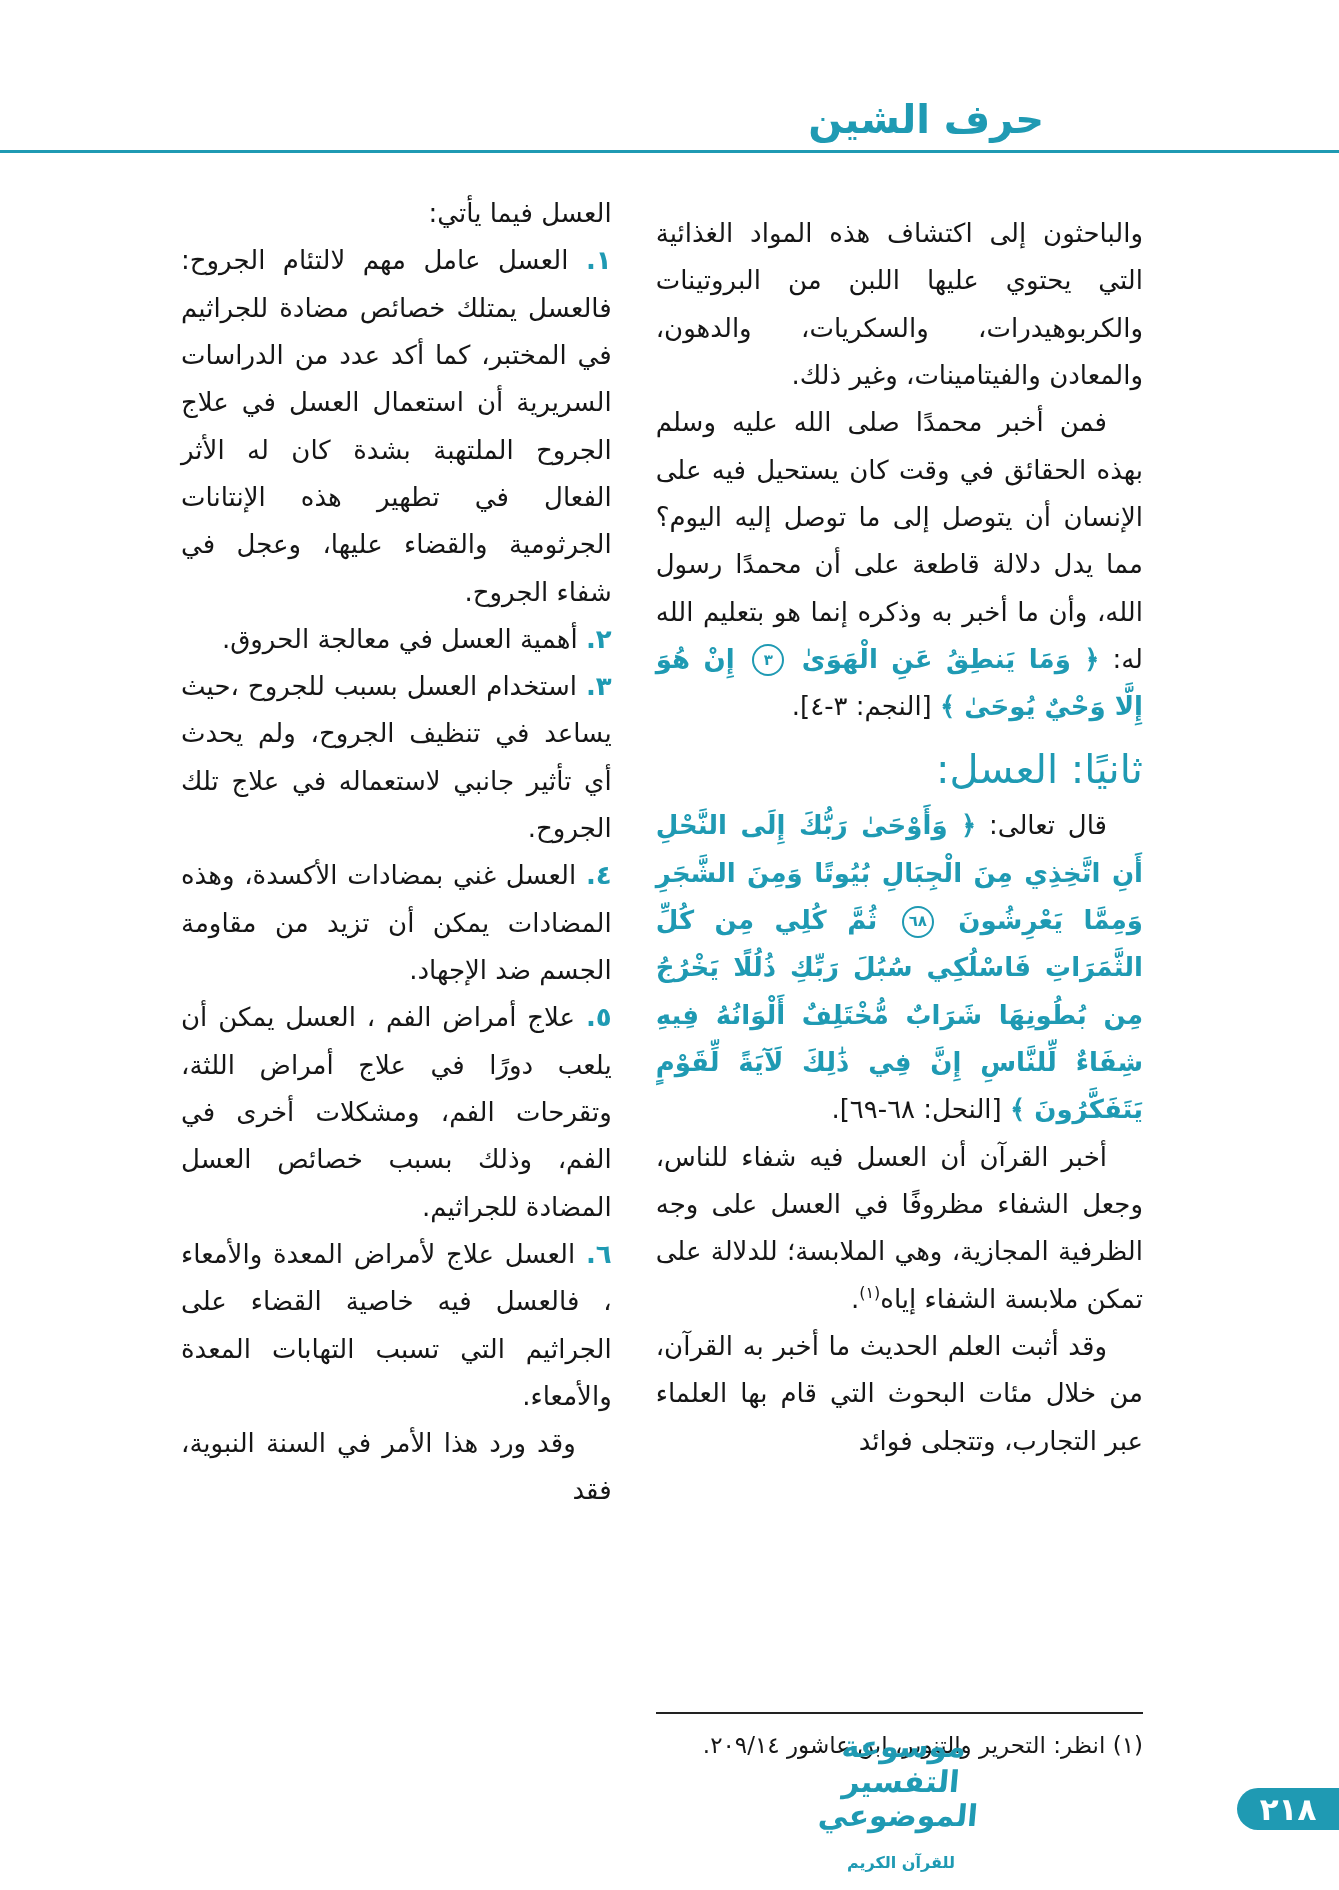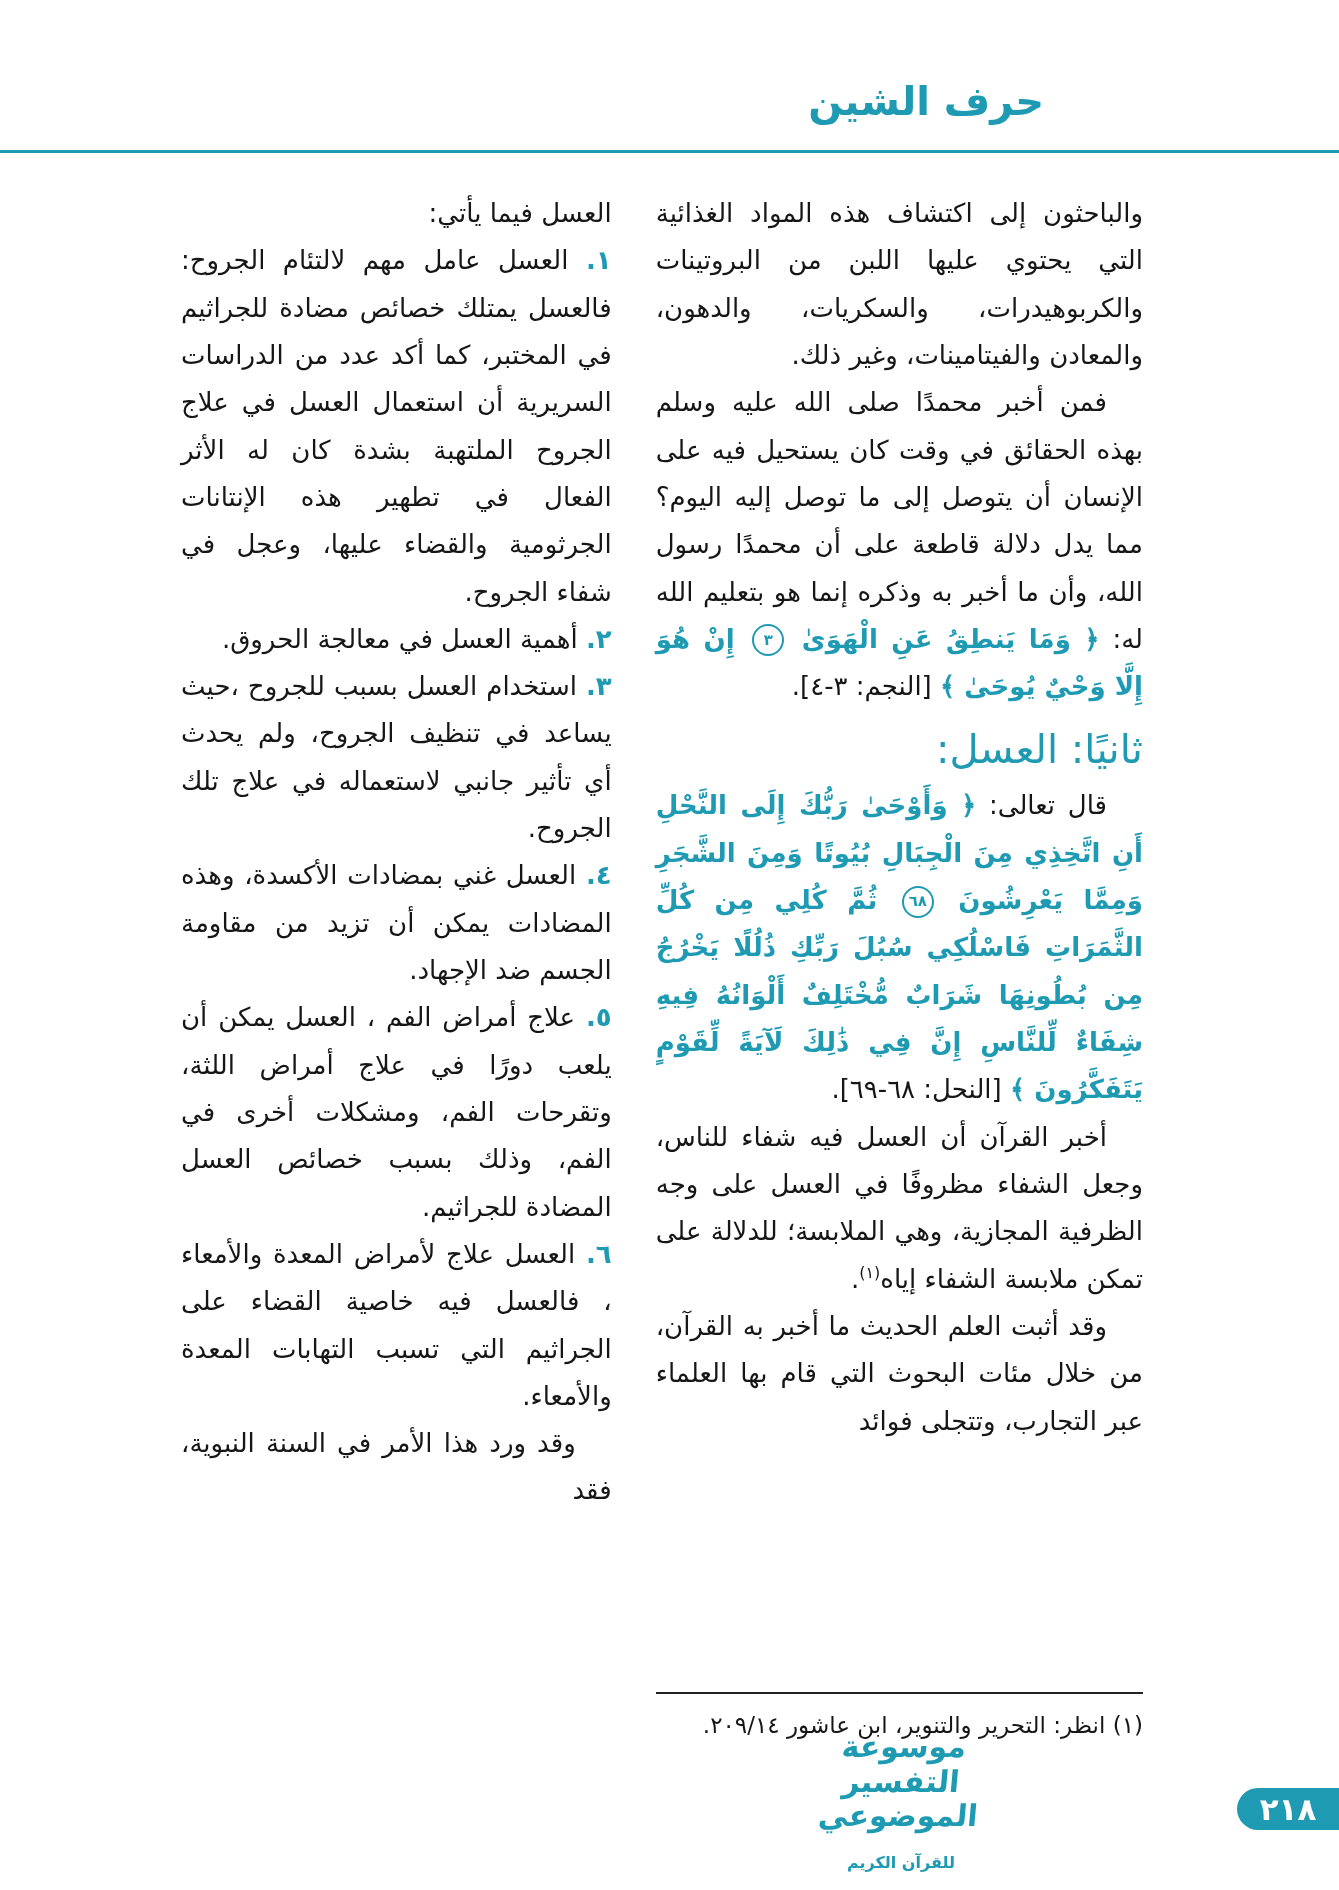--- a/index.html
+++ b/index.html
@@ -8,36 +8,36 @@
     position:relative;
     width:1339px;height:1890px;
     background:#ffffff;
     font-family:"DejaVu Sans",sans-serif;
     color:var(--ink);
     overflow:hidden;
     direction:rtl;
   }
   
   .header-title{
-    position:absolute;top:78px;right:295px;
+    position:absolute;top:96px;right:295px;
     color:var(--accent);
     font-size:40px;font-weight:bold;
     letter-spacing:-1px;
   }
   .header-rule{
     position:absolute;top:150px;left:0;right:0;height:3px;
     background:var(--accent);
   }
   
   .columns{
     position:absolute;top:190px;right:196px;left:150px;
     display:flex;gap:44px;
   }
   .col{min-width:0;}
-  .col-right{width:508px;display:flex;flex-direction:column;min-height:1555px;}
+  .col-right{width:508px;display:flex;flex-direction:column;min-height:1555px;margin-top:20px;}
   .col-left{width:449px;margin-left:31px;}
   .para{
     margin:0;
     font-size:26px;line-height:1.82;
     text-align:justify;
     text-indent:36px;
   }
   .para.no-indent{text-indent:0;}
   .para.list{text-indent:0;}
   .num{color:var(--accent);font-weight:bold;}

